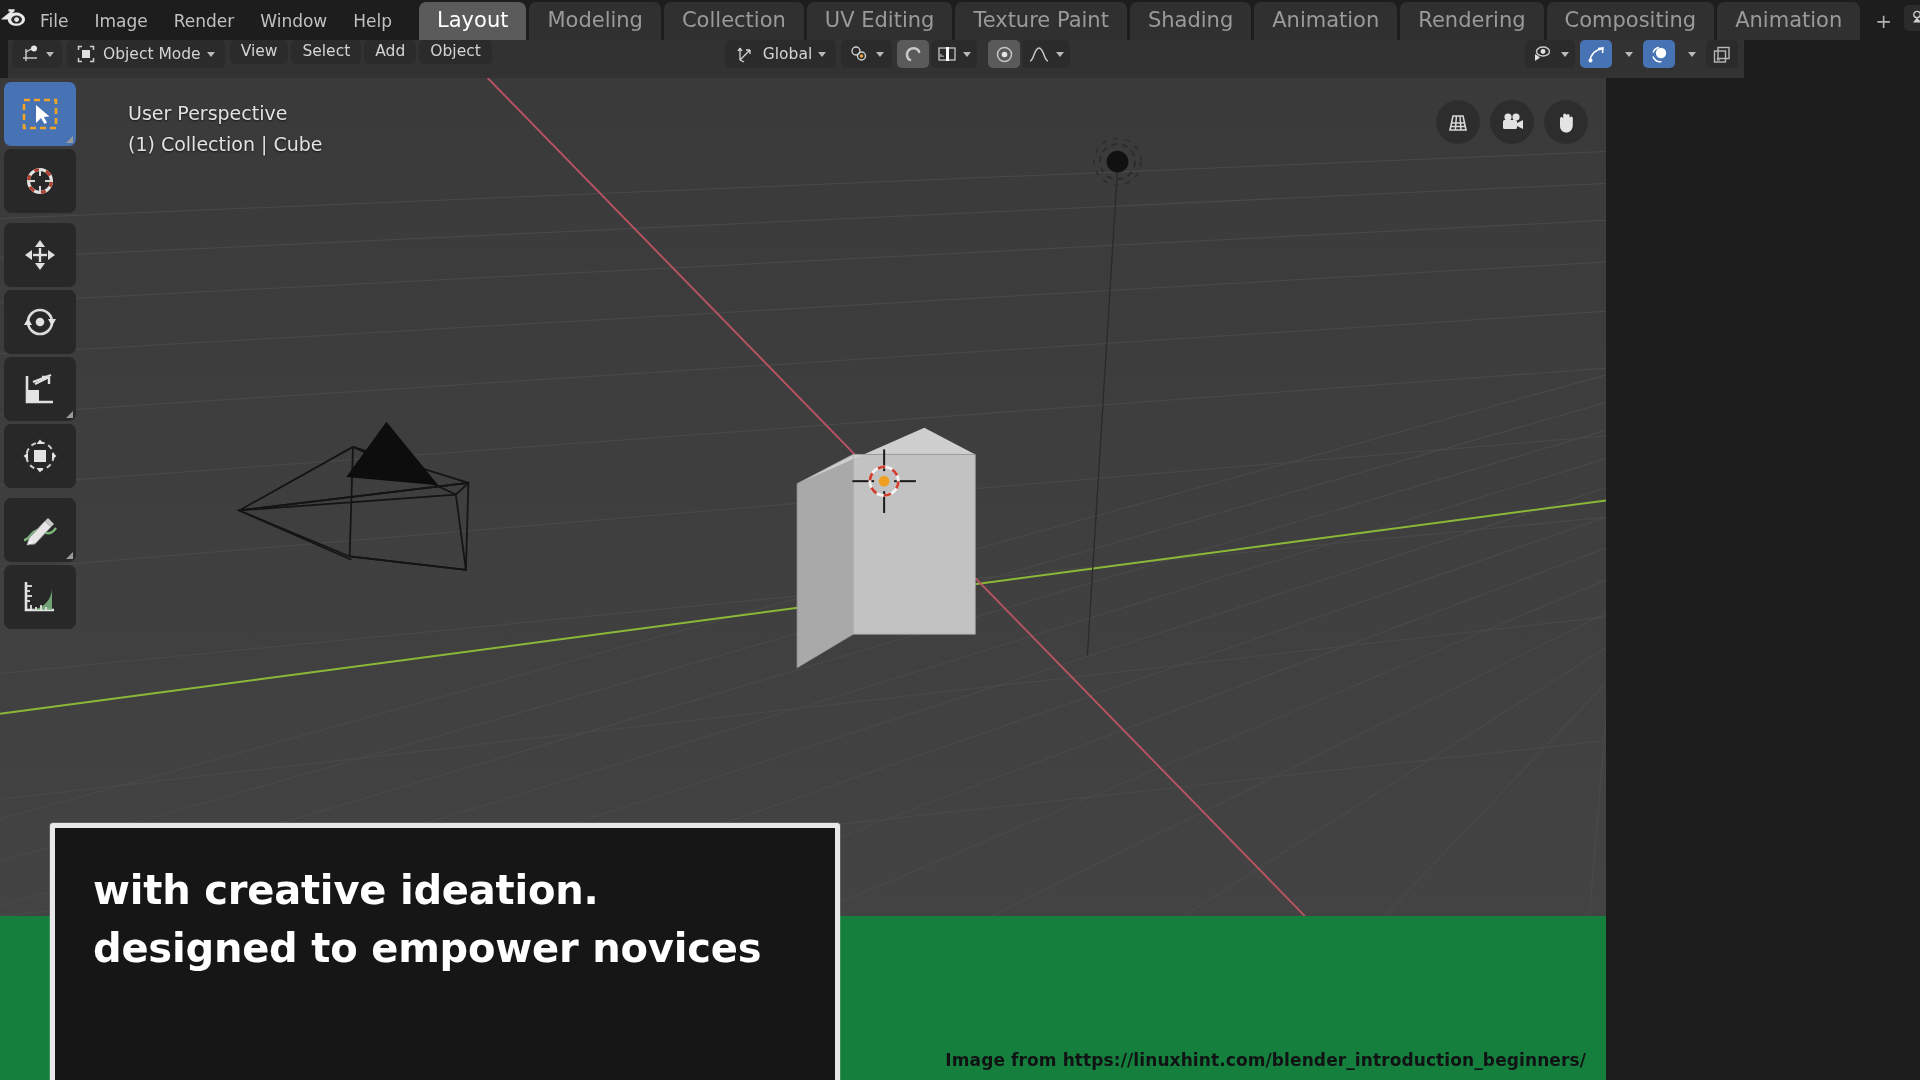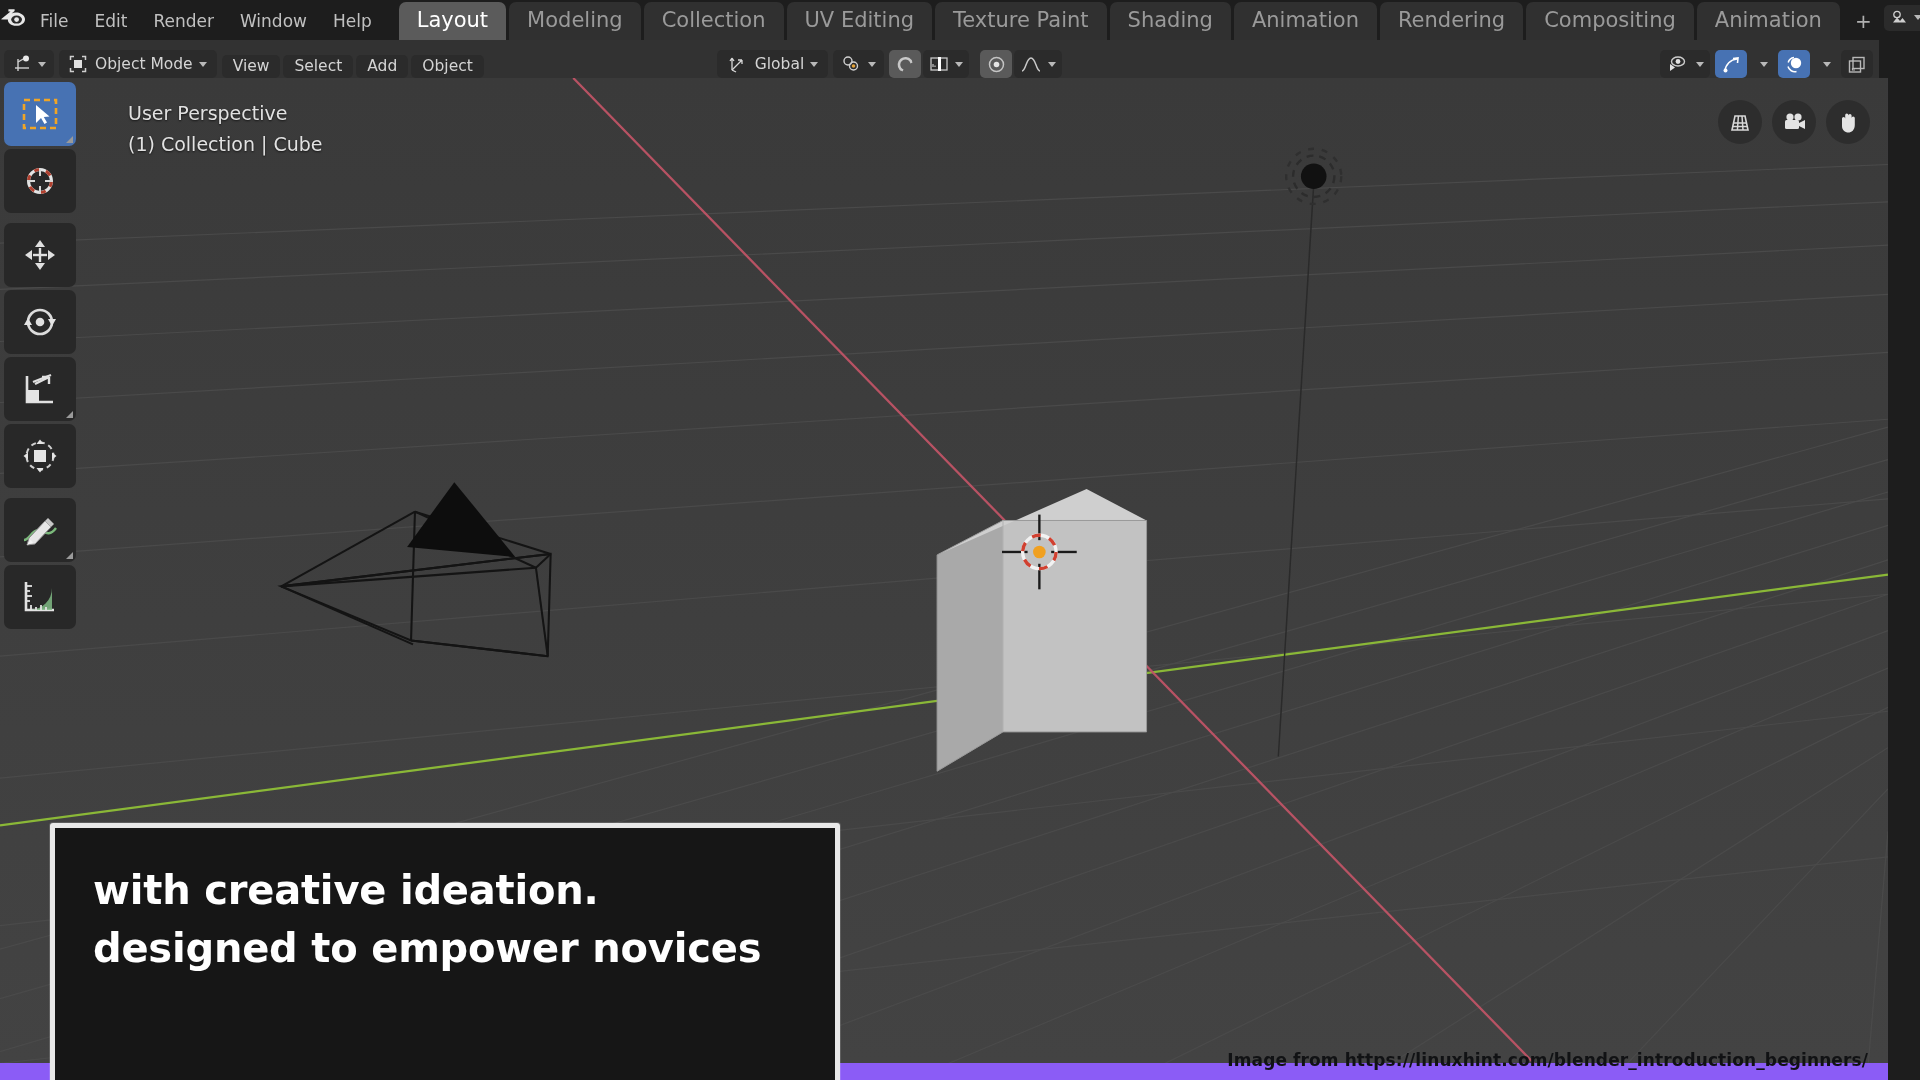--- a/index.html
+++ b/index.html
@@ -23,39 +23,39 @@
   .ws-plus { color:#b0b0b0; font-size:20px; padding:5px 12px 9px 12px; line-height:1; }
   .topbar-right { margin-left:auto; display:flex; align-items:center; height:40px;
     padding-bottom:5px; padding-right:4px; }
   .scene-ctl { display:flex; align-items:center; background:#2b2b2b; border-radius:5px;
     padding:3px 7px; margin-right:22px; height:26px; }
   .scene-ctl .lbl { color:#d0d0d0; font-size:15px; margin-left:3px; }
   .chev { display:inline-block; width:0; height:0; border-left:4.5px solid transparent;
     border-right:4.5px solid transparent; border-top:5px solid #b9b9b9; margin-left:6px; }
 
   
-  .toolhdr { position:absolute; left:0; top:40px; width:1879px; height:38px;
-    background:#323232; display:flex; align-items:flex-end; padding:0 4px; }
+  .toolhdr { position:absolute; left:8px; top:40px; width:1736px; height:38px;
+    background:#323232; display:flex; align-items:flex-start; padding:0 4px; }
   .th-btn { display:flex; align-items:center; height:28px; background:#2b2b2b;
     border-radius:5px; padding:0 8px; margin-right:5px; color:#d4d4d4; font-size:15.5px;
     white-space:nowrap; }
   .th-btn.flat { background:transparent; }
   .th-btn.wide { padding:0 10px; }
   .th-icon-btn { display:flex; align-items:center; justify-content:center; width:32px; height:28px;
     background:#2b2b2b; border-radius:5px; margin-right:2px; }
   .th-icon-btn.on { background:#4772b3; }
   .th-icon-btn.sel { background:#5a5a5a; }
   .th-group { display:flex; align-items:center; margin-right:6px; }
   .th-menu { color:#d4d4d4; font-size:15.5px; padding:4px 11px; background:#2b2b2b;
     border-radius:5px; margin-right:3px; line-height:1; }
   .spacer-flex { flex:1; }
 
   
-  .viewport { position:absolute; left:0; top:78px; width:1888px; height:1002px;
-    background:#8b5cf6; overflow:hidden;padding-left:8px; }
+  .viewport { position:absolute; left:0; top:78px; width:1606px; height:1002px;
+    background:#15803d; overflow:hidden;padding-left:8px; }
   .vp-canvas { position:absolute; inset:0; }
 
   
   .toolcol { position:absolute; left:4px; top:4px; width:72px; z-index:20; }
   .toolbtn { width:72px; height:64px; background:#282828; border-radius:7px;
     display:flex; align-items:center; justify-content:center; margin-bottom:3px;
     position:relative; }
   .toolbtn.active { background:#4772b3; }
   .toolbtn .corner { position:absolute; right:3px; bottom:3px; width:0; height:0;
     border-left:7px solid transparent; border-bottom:7px solid #9a9a9a; }
@@ -93,21 +93,21 @@
                  C13.2 6.6 15.3 6.3 17.3 6.6 C21.9 7.3 25.3 10.3 25.0 13.7
                  C24.7 17.3 20.6 20.0 16.0 19.8 C11.3 19.6 7.6 16.8 7.9 13.4
                  L2.6 13.4 Z" fill="#e8e8e8"></path>
         <ellipse cx="16.6" cy="13.6" rx="5.4" ry="4.0" fill="#2a2a2a"></ellipse>
         <circle cx="16.6" cy="13.6" r="2.4" fill="#e8e8e8"></circle>
       </svg>
     </div>
 
     <div class="menu-row">
       <div class="menu-item">File</div>
-      <div class="menu-item">Edit</div>
+      <div class="menu-item">Image</div>
       <div class="menu-item">Render</div>
       <div class="menu-item">Window</div>
       <div class="menu-item">Help</div>
     </div>
 
     <div class="ws-tabs">
       <div class="ws-tab active">Layout</div>
       <div class="ws-tab">Modeling</div>
       <div class="ws-tab">Collection</div>
       <div class="ws-tab">UV Editing</div>

